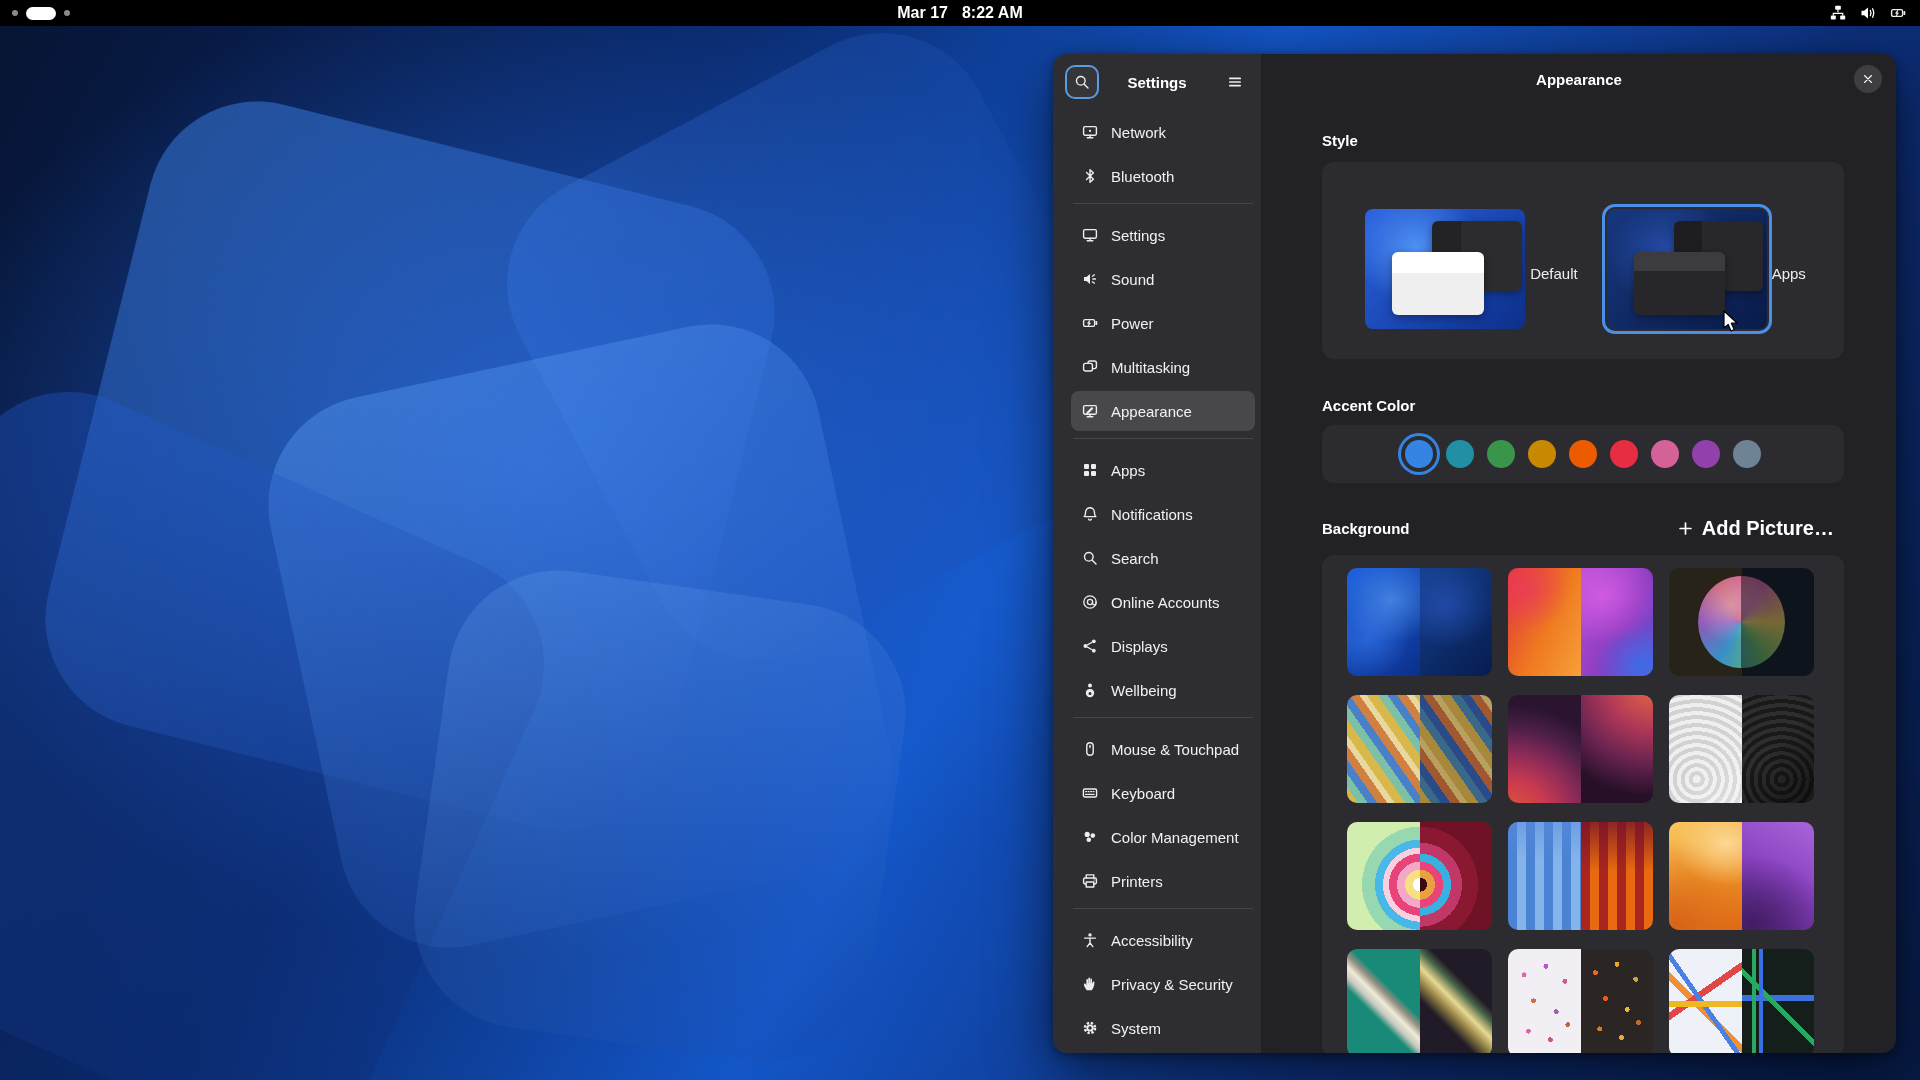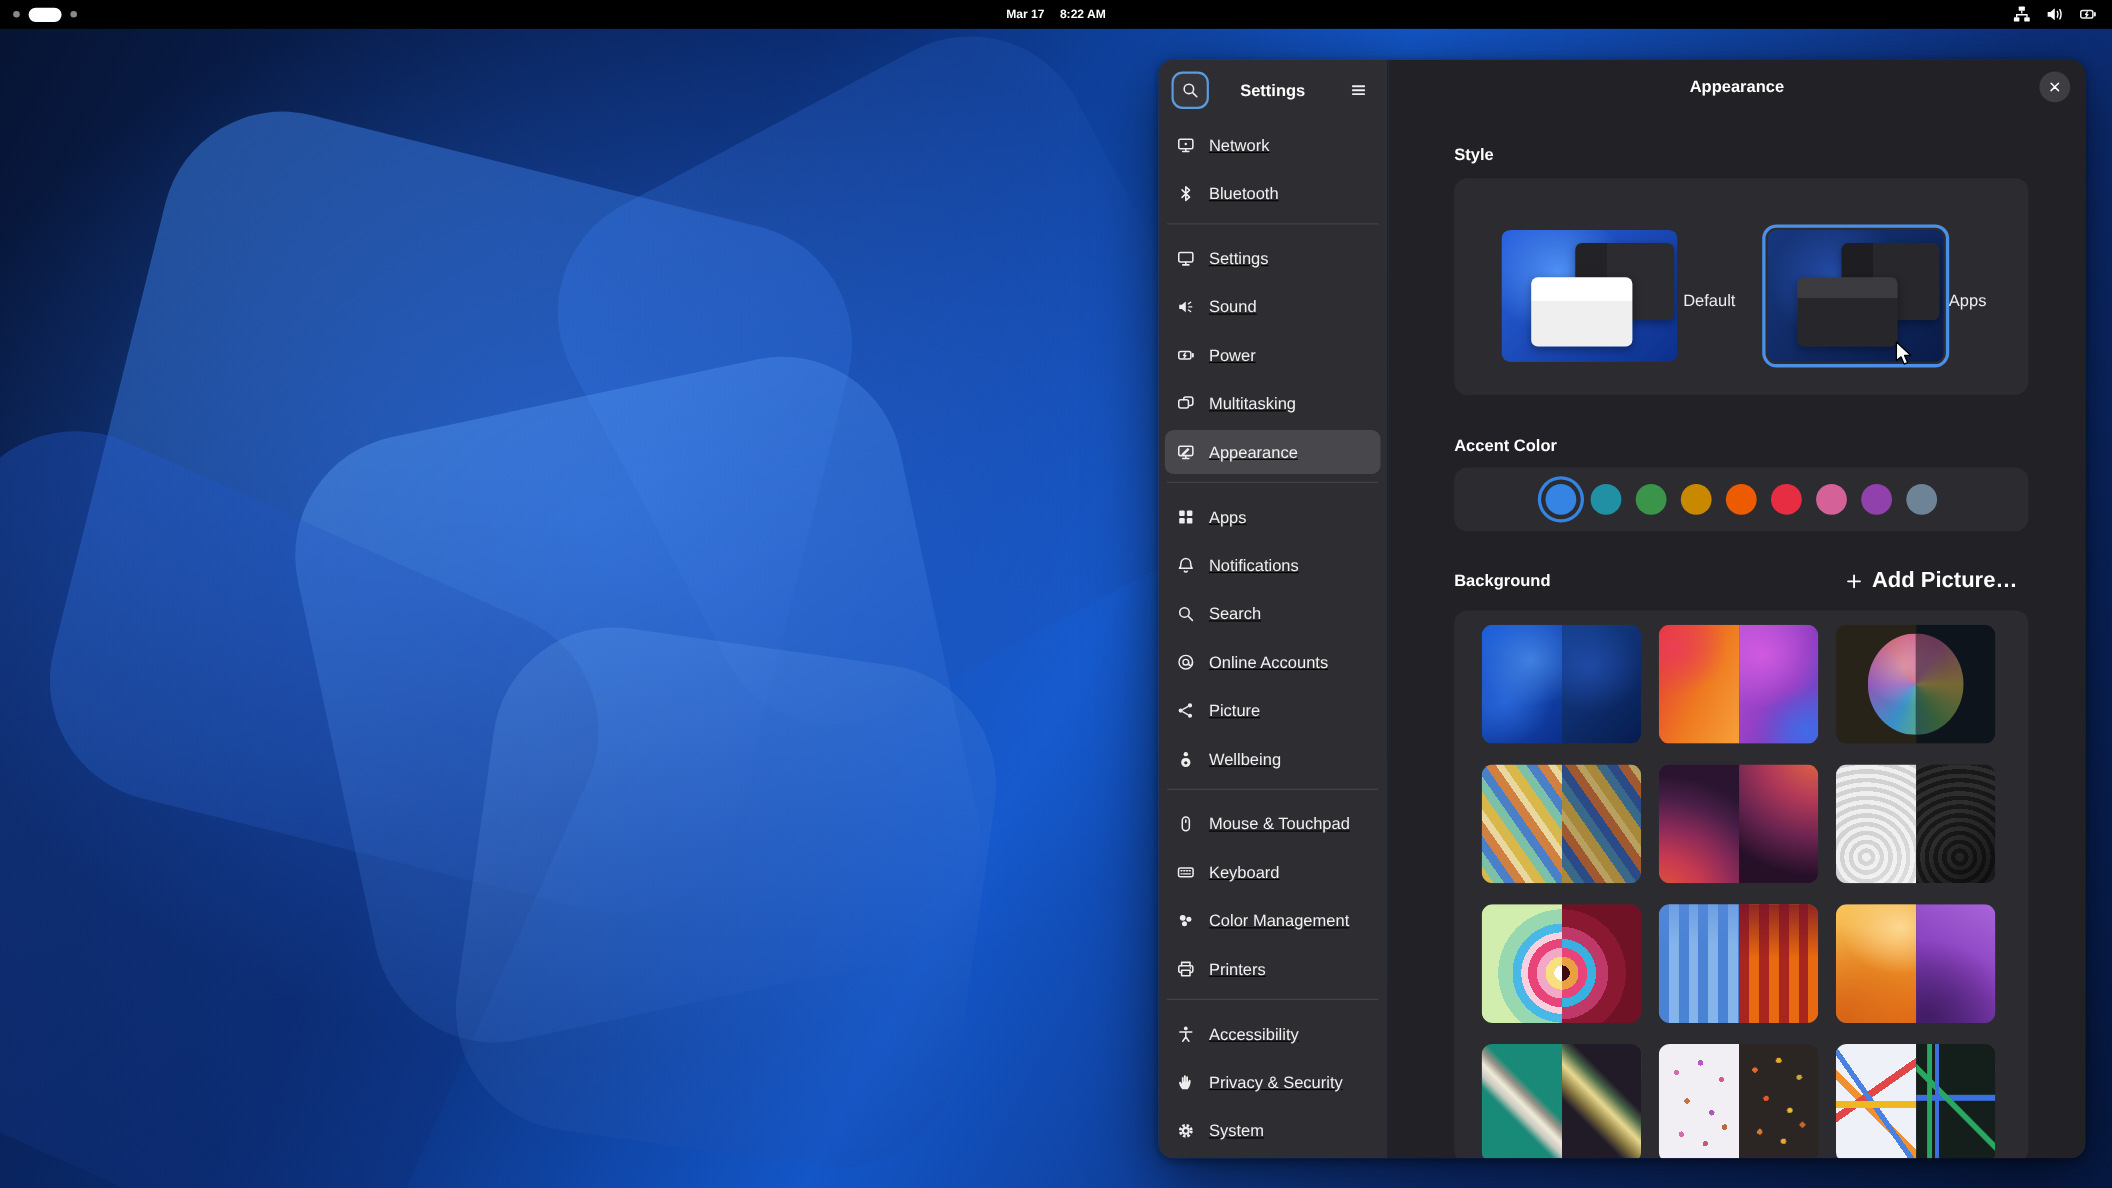--- a/index.html
+++ b/index.html
@@ -25,40 +25,40 @@
   .ws5 { left:430px; top:560px; width:460px; height:460px; transform:rotate(8deg);
          background:linear-gradient(150deg, rgba(120,180,255,.22), rgba(15,45,130,.10)); }
 
   
   .topbar { position:absolute; left:0; top:0; width:1920px; height:26px; background:#000;
     display:flex; align-items:center; color:#fff; z-index:50; }
   .ws-ind { position:absolute; left:12px; top:0; height:26px; display:flex; align-items:center; gap:8px; }
   .ws-dot { width:6px; height:6px; border-radius:50%; background:#8a8a8e; }
   .ws-pill { width:30px; height:13px; border-radius:7px; background:#fff; }
   .clock { position:absolute; left:0; right:0; top:0; height:26px; display:flex; gap:14px;
-    align-items:center; justify-content:center; font-size:11px; font-weight:700; }
+    align-items:center; justify-content:center; font-size:16px; font-weight:700; }
   .tray { position:absolute; right:14px; top:0; height:26px; display:flex; align-items:center; gap:13px; }
   .tray .ticon { width:17px; height:17px; display:flex; align-items:center; justify-content:center; }
   .tray svg { width:16px; height:16px; }
 
   
   .win { position:absolute; left:1053px; top:54px; width:843px; height:999px;
     border-radius:14px; overflow:hidden; display:flex;
     box-shadow:0 18px 60px rgba(0,0,0,.6), 0 2px 8px rgba(0,0,0,.4);justify-content:space-between; }
 
   
   .sidebar { width:209px; background:#2e2e32; flex:none; display:flex; flex-direction:column;
     border-right:1px solid rgba(0,0,0,.28); }
   .sb-head { height:56px; flex:none; display:flex; align-items:center; padding:0 10px 0 12px; position:relative; }
   .search-btn { width:34px; height:34px; border-radius:10px; border:2px solid #5a9ce0;
     background:rgba(255,255,255,.04); display:flex; align-items:center; justify-content:center; }
   .sb-title { position:absolute; left:0; right:0; text-align:center; font-size:15px; font-weight:700; color:#fff; }
   .menu-btn { margin-left:auto; width:32px; height:32px; border-radius:8px; display:flex;
     align-items:center; justify-content:center; position:relative; z-index:2; }
-  .nav { padding:2px 6px 6px 6px; overflow:hidden;text-decoration:underline; }
+  .nav { padding:2px 6px 6px 18px; overflow:hidden; }
   .nav-item { height:40px; margin-bottom:4px; border-radius:8px; display:flex; align-items:center;
     gap:13px; padding:0 10px; color:#f1f1f2; font-size:15px; }
   .nav-item.selected { background:#47474c; }
   .nav-icon { width:17px; height:17px; flex:none; display:flex; align-items:center; justify-content:center; }
   .nav-icon svg { width:16px; height:16px; }
   .nav-sep { height:1px; background:#464649; margin:7px 2px 11px 2px; }
 
   
   .content { flex:1; background:#222226; display:flex; flex-direction:column; position:relative; }
   .ct-head { height:50px; flex:none; position:relative; display:flex; align-items:center; justify-content:center; }
@@ -393,21 +393,21 @@
           </div>
           <div class="nav-item">
             <span class="nav-icon">
               <svg viewBox="0 0 16 16" fill="#ededee">
                 <circle cx="3.4" cy="8" r="1.9"></circle>
                 <circle cx="11.8" cy="3.3" r="1.9"></circle>
                 <circle cx="11.8" cy="12.7" r="1.9"></circle>
                 <path d="M5 7.1 L10.2 4.2 M5 8.9 L10.2 11.8" stroke="#ededee" stroke-width="1.3"></path>
               </svg>
             </span>
-            <span>Picture</span>
+            <span>Displays</span>
           </div>
           <div class="nav-item">
             <span class="nav-icon">
               <svg viewBox="0 0 16 16" fill="#ededee">
                 <circle cx="8" cy="3.6" r="2"></circle>
                 <path d="M8 7 c-2.9 0-4.2 1.9-4.2 4.1 a4.2 4.2 0 0 0 8.4 0 C12.2 8.9 10.9 7 8 7 Z M8 10 a1.5 1.5 0 1 0 0 3 a1.5 1.5 0 0 0 0-3 Z" fill-rule="evenodd"></path>
               </svg>
             </span>
             <span>Wellbeing</span>
           </div>

